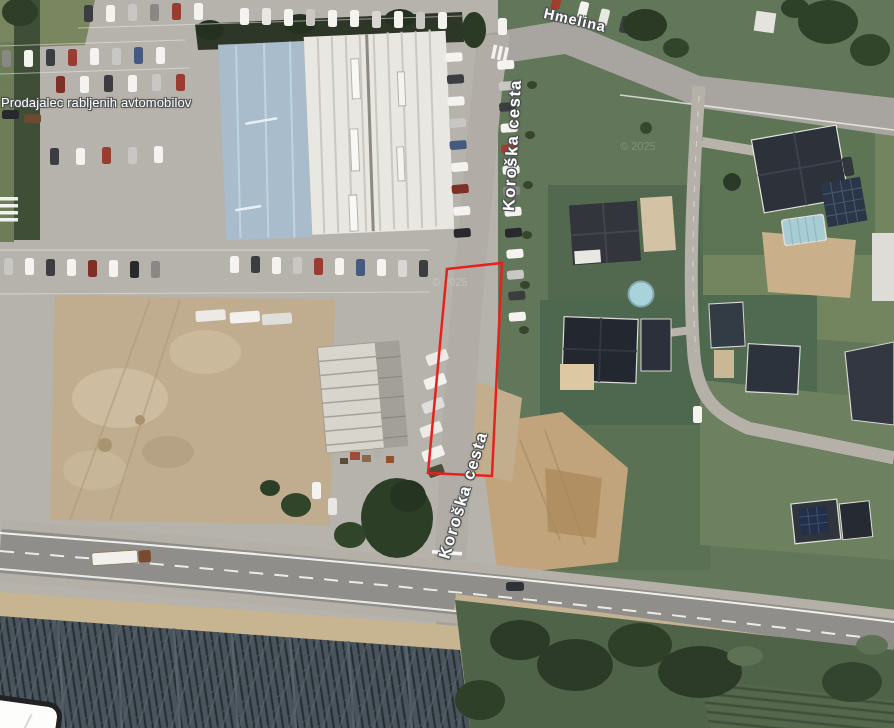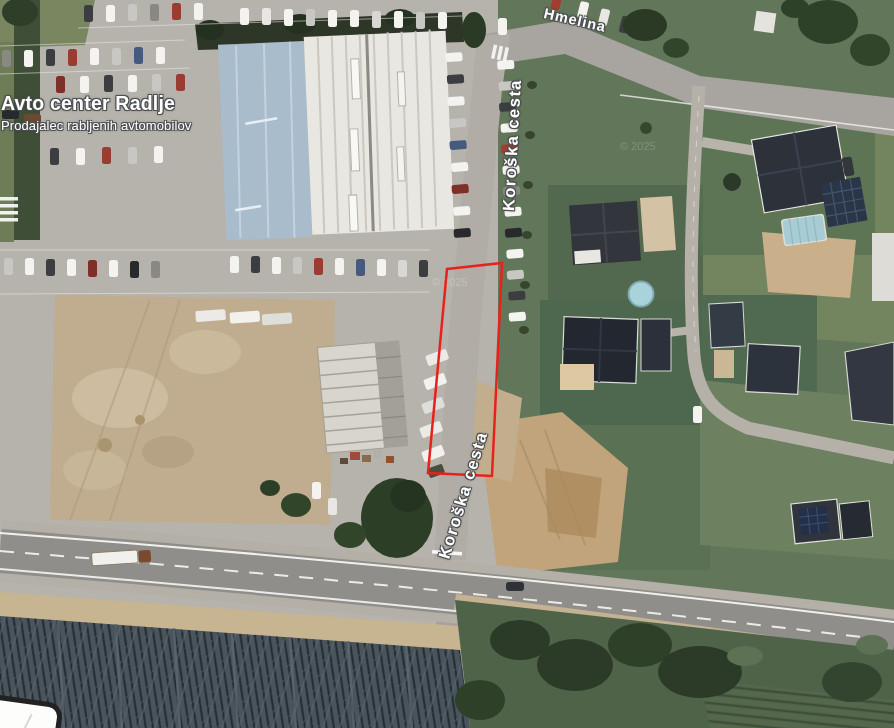--- a/index.html
+++ b/index.html
@@ -364,19 +364,18 @@
 
   <g transform="rotate(8 15 725)">
     <rect x="-34" y="700" width="92" height="62" rx="12" fill="#fdfdfb" stroke="#222" stroke-width="5"></rect>
     <path d="M30,712 L14,760" stroke="#d8d8d4" stroke-width="2"></path>
   </g>
 
   <polygon points="447,269 502,263 492,476 428,473" fill="none" stroke-width="2.5" stroke="#e8211c"></polygon>
 </svg>
 
 <div class="poi-block">
-  <div class="maplabel poi-title" style="position:static">Avto center Radlje</div>
   <div class="maplabel poi-sub" style="position:static">Prodajalec rabljenih avtomobilov</div>
 </div>
 <div class="maplabel street-sm lbl-hmelina">Hmelina</div>
 <div class="maplabel street lbl-kor-n">Koroška cesta</div>
 <div class="maplabel street lbl-kor-s">Koroška cesta</div>
 </div>
 
 </body></html>

